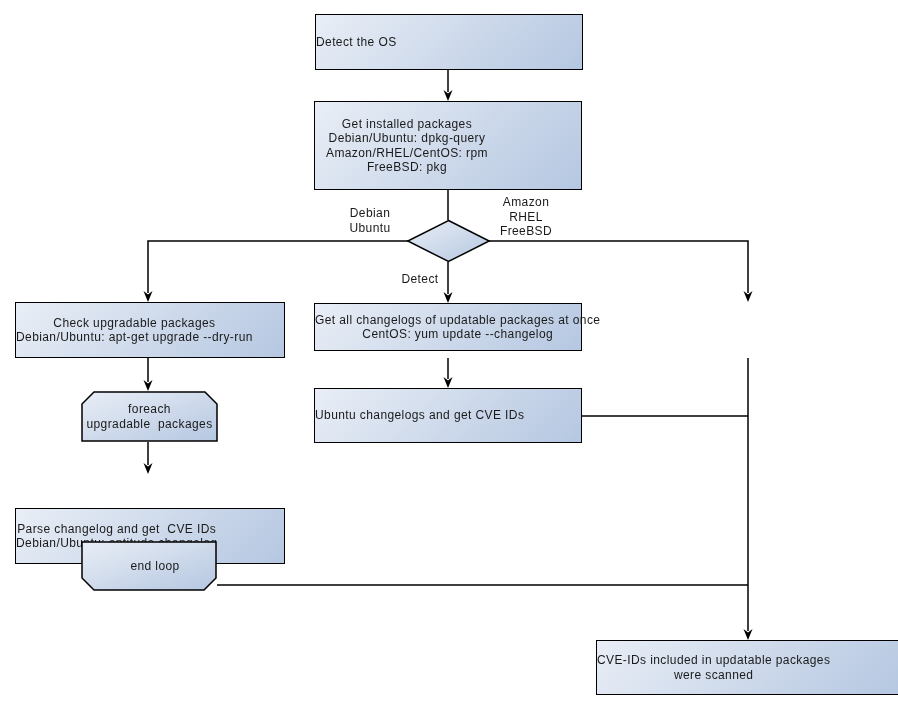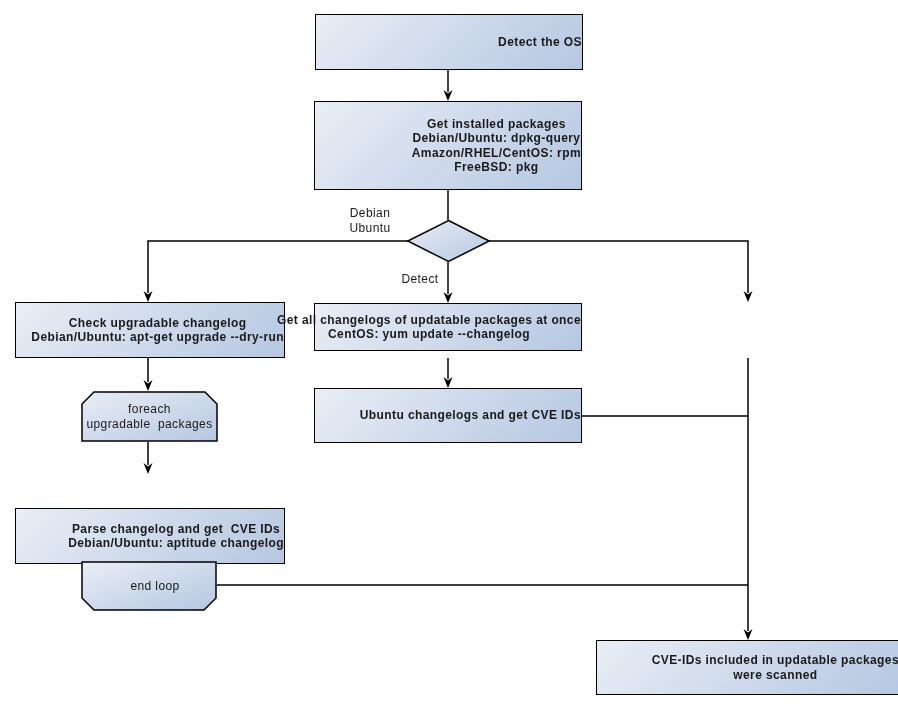--- a/index.html
+++ b/index.html
@@ -19,25 +19,24 @@
     background:var(--bg);
     overflow:hidden;
   }
   .edges{position:absolute;left:0;top:0;width:898px;height:712px;}
   .edges polyline, .edges line{
     fill:none;stroke:var(--connector);stroke-width:1.5;
   }
   .edges polygon{fill:var(--connector);stroke:none;}
   .node{
     position:absolute;
-    display:flex;align-items:center;justify-content:flex-end;
+    display:flex;align-items:center;justify-content:flex-start;
     background:linear-gradient(135deg,var(--node-fill-light) 0%,var(--node-fill-dark) 100%);
     border:1.5px solid var(--node-border);
     z-index:2;
-    font-weight:bold;
   }
   .node-label{
     white-space:pre;
     text-align:center;
     font-size:12px;
     line-height:14.5px;
     letter-spacing:0.4px;
     color:var(--text);
   }
   .shape-node{
@@ -97,29 +96,29 @@
     <line x1="217" y1="585" x2="748" y2="585"></line>
 
     <line x1="748" y1="358" x2="748" y2="631"></line>
     <polygon points="748,640 743.5,629 748,632.5 752.5,629"></polygon>
   </svg>
 
   <div class="node" style="left:315px;top:14px;width:268px;height:56px;">
     <div class="node-label">Detect the OS</div>
   </div>
 
-  <div class="node" style="left:314px;top:101px;width:268px;height:89px;">
+  <div class="node" style="left:314px;top:101px;width:268px;height:89px;padding-left:11px;">
     <div class="node-label">Get installed packages
 Debian/Ubuntu: dpkg-query
 Amazon/RHEL/CentOS: rpm
 FreeBSD: pkg</div>
   </div>
 
   <div class="node" style="left:15px;top:302px;width:270px;height:56px;">
-    <div class="node-label">Check upgradable changelog
+    <div class="node-label">Check upgradable packages
 Debian/Ubuntu: apt-get upgrade --dry-run</div>
   </div>
 
   <div class="node" style="left:15px;top:474px;width:270px;height:56px;margin-top:34px;">
     <div class="node-label">Parse changelog and get  CVE IDs
 Debian/Ubuntu: aptitude changelog</div>
   </div>
 
   <div class="node" style="left:314px;top:303px;width:268px;height:48px;">
     <div class="node-label">Get all changelogs of updatable packages at once
@@ -155,30 +154,33 @@
           <stop offset="0" class="g-light"></stop>
           <stop offset="1" class="g-dark"></stop>
         </linearGradient>
       </defs>
       <polygon points="13,1 124,1 136,13 136,50 1,50 1,13" fill="url(#grad-foreach)"></polygon>
     </svg>
     <div class="node-label">foreach
 upgradable  packages</div>
   </div>
 
-  <div class="shape-node" style="left:81px;top:561px;width:148px;height:50px;">
+  <div class="shape-node" style="left:81px;top:541px;width:148px;height:50px;">
     <svg width="136" height="50" viewBox="0 0 136 50">
       <defs>
         <linearGradient id="grad-endloop" x1="0" y1="0" x2="1" y2="1">
           <stop offset="0" class="g-light"></stop>
           <stop offset="1" class="g-dark"></stop>
         </linearGradient>
       </defs>
       <polygon points="1,1 135,1 135,37 123,49 13,49 1,37" fill="url(#grad-endloop)"></polygon>
     </svg>
     <div class="node-label">end loop</div>
   </div>
 
   <div class="edge-label" style="left:340px;top:206px;width:60px;text-align:center;">Debian
 Ubuntu</div>
+  <div class="edge-label" style="left:495px;top:195px;width:62px;">Amazon
+RHEL
+FreeBSD</div>
   <div class="edge-label" style="left:396px;top:272px;width:48px;">Detect</div>
 
 </div>
 
 </body></html>

